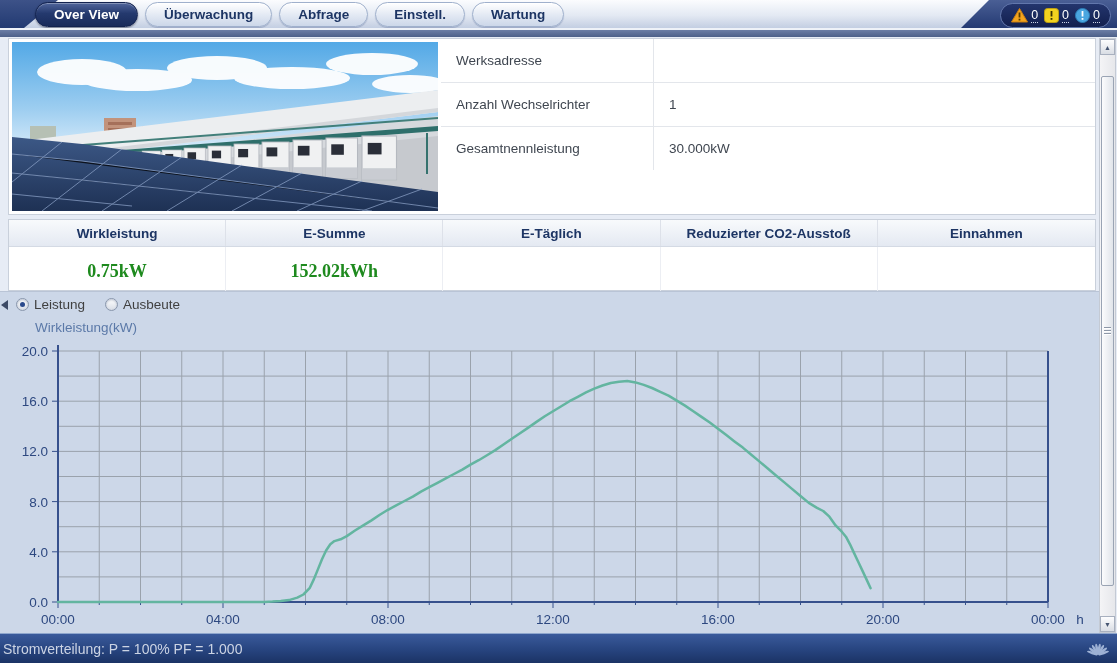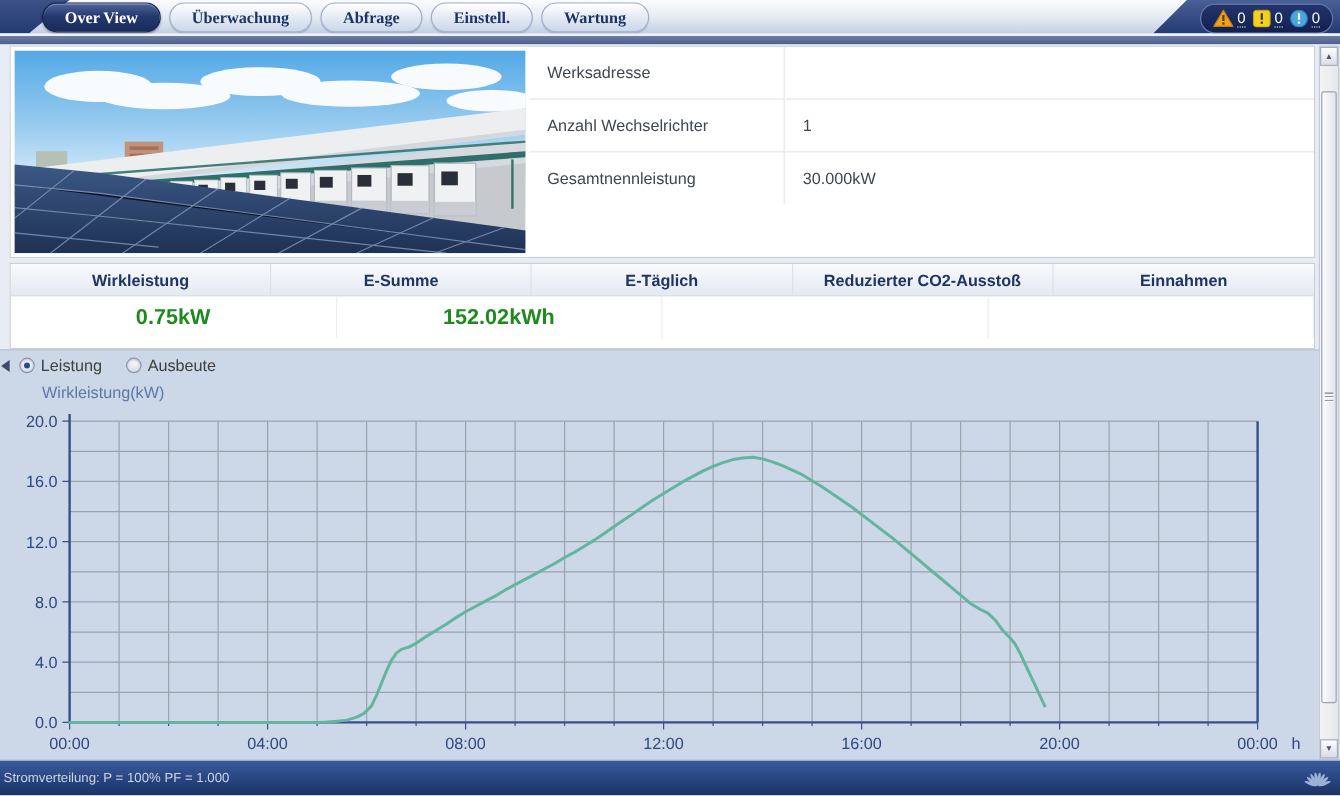--- a/index.html
+++ b/index.html
@@ -11,21 +11,21 @@
   .hdr { position:absolute; left:0; top:0; width:1117px; height:28px;
          background:linear-gradient(#fbfcfe,#e3e9f3 55%,#c3cee2); }
   .hdr-wedge-left { position:absolute; left:0; top:0; width:62px; height:28px;
          background:linear-gradient(#3d5288,#223a72); 
          clip-path:polygon(0 0,58px 0,24px 28px,0 28px); }
   .hdr-wedge-right { position:absolute; right:0; top:0; width:162px; height:28px;
          background:linear-gradient(#4a5f95,#243a73);
          clip-path:polygon(34px 0,162px 0,162px 28px,6px 28px); }
   .hdr-strip { position:absolute; left:0; top:28px; width:1117px; height:9px;
          background:linear-gradient(#eef2f8 0 2px,#6b7da5 2px,#4d6089 100%); }
-  .tabs { position:absolute; left:35px; top:2px; display:flex; gap:7px;font-family:Liberation Serif, serif; }
+  .tabs { position:absolute; left:35px; top:2px; display:flex; gap:7px; }
   .tab { height:25px; line-height:24px; padding:0 18px; border-radius:13px;
          font-size:13.5px; font-weight:bold; color:#1d3564; cursor:pointer;
          background:linear-gradient(#ffffff,#e4eaf4 50%,#ccd7e9);
          border:1px solid #9fb0cc; box-shadow:inset 0 1px 0 #fff, 0 1px 1px rgba(40,60,110,.25); }
   .tab.active { background:linear-gradient(#50659b,#24396e 45%,#192b5b);
          color:#fff; border:1px solid #12224f;
          box-shadow:inset 0 1px 0 rgba(255,255,255,.3), 0 1px 2px rgba(0,0,20,.45); }
   .alarm-pill { position:absolute; right:6px; top:3px; height:25px; border-radius:13px;
          background:linear-gradient(#23356d,#121f4e); border:1px solid #6277ac;
          display:flex; align-items:center; padding:0 10px; gap:6px; }
@@ -46,21 +46,21 @@
   .info-label { padding-left:15px; display:flex; align-items:center; font-size:13.5px; color:#3f4650; }
   .info-value { padding-left:15px; display:flex; align-items:center; font-size:13.5px; color:#3f4650;
          border-left:1px solid #e3e6eb; }
 
   .stats-panel { position:absolute; left:8px; top:182px; width:1088px; height:72px;
          background:#fff; border:1px solid #c9d0db; }
   .stats-head { display:grid; grid-template-columns:repeat(5,1fr); height:27px;
          background:linear-gradient(#f8fafc,#e4e9f2); border-bottom:1px solid #d4dae4; }
   .stats-head .cell { display:flex; align-items:center; justify-content:center;
          font-size:13.5px; font-weight:bold; color:#1d3564; border-right:1px solid #dde1e9; }
-  .stats-vals { display:grid; grid-template-columns:repeat(4,1fr); height:48px; }
+  .stats-vals { display:grid; grid-template-columns:repeat(5,1fr); height:48px;font-family:Liberation Serif, serif; }
   .stats-vals .cell { display:flex; align-items:center; justify-content:center;
          font-size:18px; font-weight:bold; color:#1e8a1e; border-right:1px solid #eceef3; }
   .stats-head .cell:last-child, .stats-vals .cell:last-child { border-right:none; }
 
   .chart-panel { position:absolute; left:0; top:254px; width:1099px; height:342px;
          background:#ccd7e8; border-top:1px solid #b9c4d6; }
   .collapse-arrow { position:absolute; left:1px; top:8px; width:0; height:0; cursor:pointer;
          border-top:5px solid transparent; border-bottom:5px solid transparent;
          border-right:7px solid #3c4a66; }
   .radio-row { position:absolute; left:16px; top:5px; display:flex; gap:20px; align-items:center; }
@@ -84,21 +84,21 @@
   .sb-thumb { position:absolute; left:1px; top:37px; width:13px; height:510px; border-radius:2px;
          background:linear-gradient(to right,#fcfcfd,#e0e4ea); border:1px solid #9aa4b4; cursor:pointer; }
   .sb-grip { position:absolute; left:2px; top:50%; width:7px; height:8px; margin-top:-4px;
          background:repeating-linear-gradient(#8e98a8 0 1px,#fff 1px 2px,transparent 2px 3px); }
 
   
   .footer { position:absolute; left:0; bottom:0; width:1117px; height:30px;
          background:linear-gradient(#3a5a9b,#27447f 55%,#1b3365);
          border-top:1px solid #8fa6cd; display:flex; align-items:center;
          justify-content:space-between; padding:0 8px 0 3px; }
-  .footer-left { font-size:11px; color:#ccd4e4; }
+  .footer-left { font-size:14px; color:#ccd4e4; }
   .footer-right { display:flex; align-items:center; gap:6px; font-size:12.5px; color:#ccd4e4; }
 </style>
 </head>
 <body>
 
 <div class="page">
 
   <div class="hdr">
     <div class="hdr-wedge-left"></div>
     <div class="hdr-wedge-right"></div>

